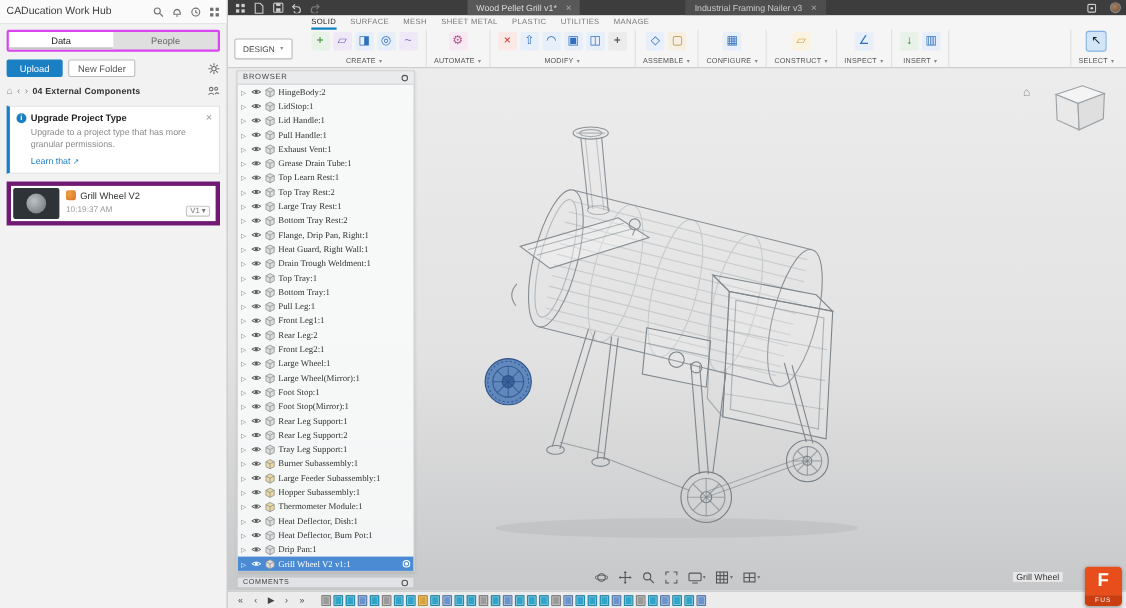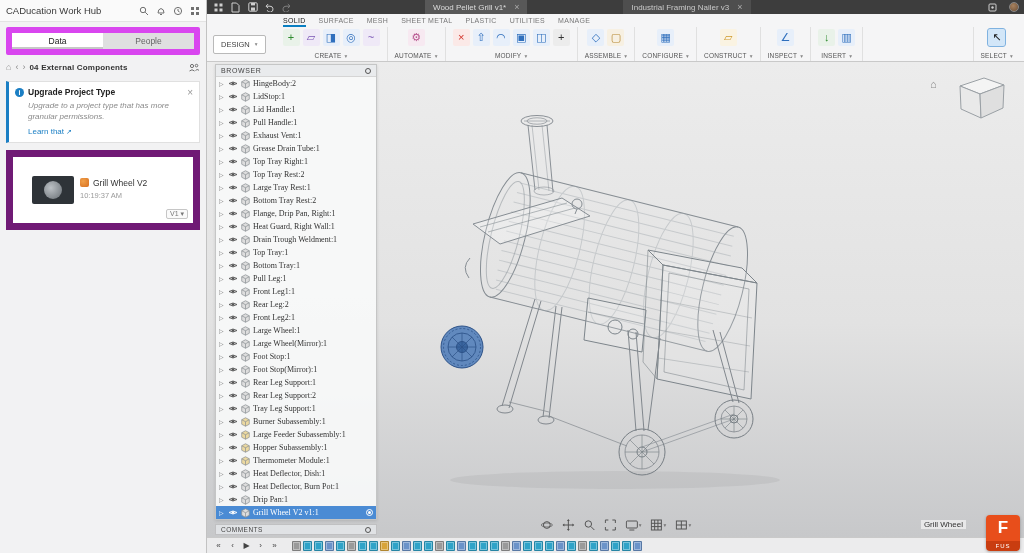--- a/index.html
+++ b/index.html
@@ -9,40 +9,40 @@
     font-family:"Liberation Sans","DejaVu Sans",sans-serif;
     background:#dcdcdc; font-size:9px; color:#333;
   }
   
   .left-panel{position:absolute;left:0;top:0;width:207px;height:553px;background:#f2f2f3;border-right:1px solid #c2c2c2;z-index:20;}
   .lp-header{height:22px;display:flex;align-items:center;gap:5px;padding:0 6px;background:#fafafa;border-bottom:1px solid #e3e3e3;}
   .lp-title{font-size:9.5px;color:#3a3a3a;flex:1;white-space:nowrap;overflow:hidden;}
   .lp-hicons{display:flex;gap:6px;align-items:center;}
   .hic{width:11px;height:11px;display:inline-flex;align-items:center;justify-content:center;color:#707070;}
   .hic svg{display:block;}
-  .lp-tabs{display:flex;margin:5px 6px 0;background:#dfdfe0;border:6px solid #d946ef;border-radius:2px;overflow:hidden;}
+  .lp-tabs{display:flex;margin:5px 6px 0;background:#dfdfe0;border:2px solid #d946ef;border-radius:2px;overflow:hidden;}
   .lp-tab{flex:1;text-align:center;font-size:8.5px;color:#666;padding:3px 0;cursor:default;}
   .lp-tab.active{background:#ffffff;color:#222;box-shadow:inset 0 -2px 0 #c7c7c7;}
   .lp-actions{display:flex;align-items:center;gap:5px;margin:7px 6px 0;}
   .btn-upload{background:#1b7fc4;color:#fff;border:none;border-radius:2px;font-size:8.5px;padding:3px 12px;font-family:inherit;}
   .btn-newfolder{background:#fff;color:#555;border:1px solid #bdbdbd;border-radius:2px;font-size:8.5px;padding:2px 8px;font-family:inherit;}
   .lp-gear{margin-left:auto;color:#6a6a6a;display:inline-flex;}
   .lp-breadcrumb{display:flex;align-items:center;gap:4px;margin:8px 6px 0;font-size:8.5px;color:#555;}
   .bc-ic{color:#8a8a8a;font-size:9px;line-height:1;}
   .bc-text{color:#333;font-weight:bold;font-size:8px;letter-spacing:.2px;}
   .bc-right{margin-left:auto;display:inline-flex;color:#707070;}
   .notify-card{margin:9px 6px 0;background:#fff;border:1px solid #e0e0e0;border-left:3px solid #1b7fc4;padding:5px 6px 6px;position:relative;}
   .n-head{display:flex;align-items:flex-end;gap:4px;}
   .n-info{width:9px;height:9px;border-radius:50%;background:#1b7fc4;color:#fff;font-size:7px;display:inline-flex;align-items:center;justify-content:center;font-weight:bold;flex:none;margin-top:1px;}
   .n-title{font-size:8.5px;font-weight:bold;color:#222;flex:1;}
   .n-close{color:#999;font-size:10px;line-height:8px;cursor:default;}
-  .n-body{font-size:8px;color:#8a8a8a;line-height:1.35;margin:4px 0 3px 13px;font-style:italic;}
+  .n-body{font-size:8px;color:#8a8a8a;line-height:1.35;margin:4px 0 3px 13px;}
   .n-link{font-size:8px;color:#1b7fc4;margin-left:13px;text-decoration:none;}
   .n-ext{font-size:7px;color:#1b7fc4;margin-left:2px;}
-  .file-card{margin:7px 6px 0;background:#fff;border:7px solid #701a75;padding:19px;display:flex;gap:6px;position:relative;min-height:36px;}
+  .file-card{margin:7px 6px 0;background:#fff;border:4px solid #701a75;padding:2px;display:flex;gap:6px;position:relative;min-height:36px;}
   .thumb{width:42px;height:28px;background:#2e3338;border-radius:2px;position:relative;flex:none;overflow:hidden;}
   .thumb-wheel{position:absolute;left:12px;top:5px;width:18px;height:18px;border-radius:50%;background:radial-gradient(circle at 38% 38%, #bcc1c5, #686e74);}
   .f-meta{display:flex;flex-direction:column;gap:3px;padding-top:2px;}
   .f-name-row{display:flex;align-items:center;gap:4px;}
   .f-dot{width:9px;height:9px;border-radius:2px;background:radial-gradient(circle at 35% 35%, #f0a04a, #d86f1e);flex:none;}
   .f-name{font-size:8.5px;color:#333;}
   .f-time{font-size:7.5px;color:#9a9a9a;}
   .f-ver{position:absolute;right:5px;bottom:4px;font-size:7px;color:#777;border:1px solid #c6c6c6;border-radius:2px;padding:0 3px;background:#fafafa;}
   
   .main{position:absolute;left:207px;top:0;right:0;height:553px;background:#efefef;}
@@ -146,20 +146,39 @@
               <rect x="1" y="6" width="3" height="3" fill="currentColor"></rect>
               <rect x="6" y="6" width="3" height="3" fill="currentColor"></rect>
             </svg>
           </span>
       </span>
     </div>
     <div class="lp-tabs">
       <span class="lp-tab active">Data</span>
       <span class="lp-tab">People</span>
     </div>
+    <div class="lp-actions">
+      <button class="btn-upload">Upload</button>
+      <button class="btn-newfolder">New Folder</button>
+      <span class="lp-gear">
+          <svg width="11" height="11" viewBox="0 0 11 11">
+            <circle cx="5.5" cy="5.5" r="2" fill="none" stroke="currentColor"></circle>
+            <g stroke="currentColor">
+              <line x1="5.5" y1="0.5" x2="5.5" y2="2.5"></line>
+              <line x1="5.5" y1="8.5" x2="5.5" y2="10.5"></line>
+              <line x1="0.5" y1="5.5" x2="2.5" y2="5.5"></line>
+              <line x1="8.5" y1="5.5" x2="10.5" y2="5.5"></line>
+              <line x1="2" y1="2" x2="3.4" y2="3.4"></line>
+              <line x1="7.6" y1="7.6" x2="9" y2="9"></line>
+              <line x1="9" y1="2" x2="7.6" y2="3.4"></line>
+              <line x1="3.4" y1="7.6" x2="2" y2="9"></line>
+            </g>
+          </svg>
+        </span>
+    </div>
     <div class="lp-breadcrumb">
       <span class="bc-ic">⌂</span>
       <span class="bc-ic">‹</span>
       <span class="bc-ic">›</span>
       <span class="bc-text">04 External Components</span>
       <span class="bc-right">
           <svg width="12" height="9" viewBox="0 0 12 9">
             <circle cx="4" cy="3" r="1.6" fill="none" stroke="currentColor"></circle>
             <path d="M1.5 8 Q4 5.5 6.5 8" fill="none" stroke="currentColor"></path>
             <circle cx="8.5" cy="2.6" r="1.3" fill="none" stroke="currentColor"></circle>
@@ -597,21 +616,21 @@
                   <path d="M1 3.5 Q5 0.5 9 3.5 Q5 6.5 1 3.5 Z" fill="none" stroke="currentColor" stroke-width="0.9"></path>
                   <circle cx="5" cy="3.5" r="1.3" fill="currentColor"></circle>
                 </svg>
               </span>
     <span class="b-cube">
                 <svg width="9" height="10" viewBox="0 0 10 11">
                   <path class="cube-face" d="M5 0.8 L9.2 3 V8 L5 10.2 L0.8 8 V3 Z" stroke="#8a8f94" stroke-width="0.8"></path>
                   <path d="M0.8 3 L5 5.2 L9.2 3 M5 5.2 V10.2" fill="none" stroke="#8a8f94" stroke-width="0.8"></path>
                 </svg>
               </span>
-    <span class="b-label">Top Tray Right:1</span>
+    <span class="b-label">Top Learn Rest:1</span>
 
   </div>
             <div class="b-row">
     <span class="b-arrow">▷</span>
     <span class="b-eye">
                 <svg width="10" height="7" viewBox="0 0 10 7">
                   <path d="M1 3.5 Q5 0.5 9 3.5 Q5 6.5 1 3.5 Z" fill="none" stroke="currentColor" stroke-width="0.9"></path>
                   <circle cx="5" cy="3.5" r="1.3" fill="currentColor"></circle>
                 </svg>
               </span>

